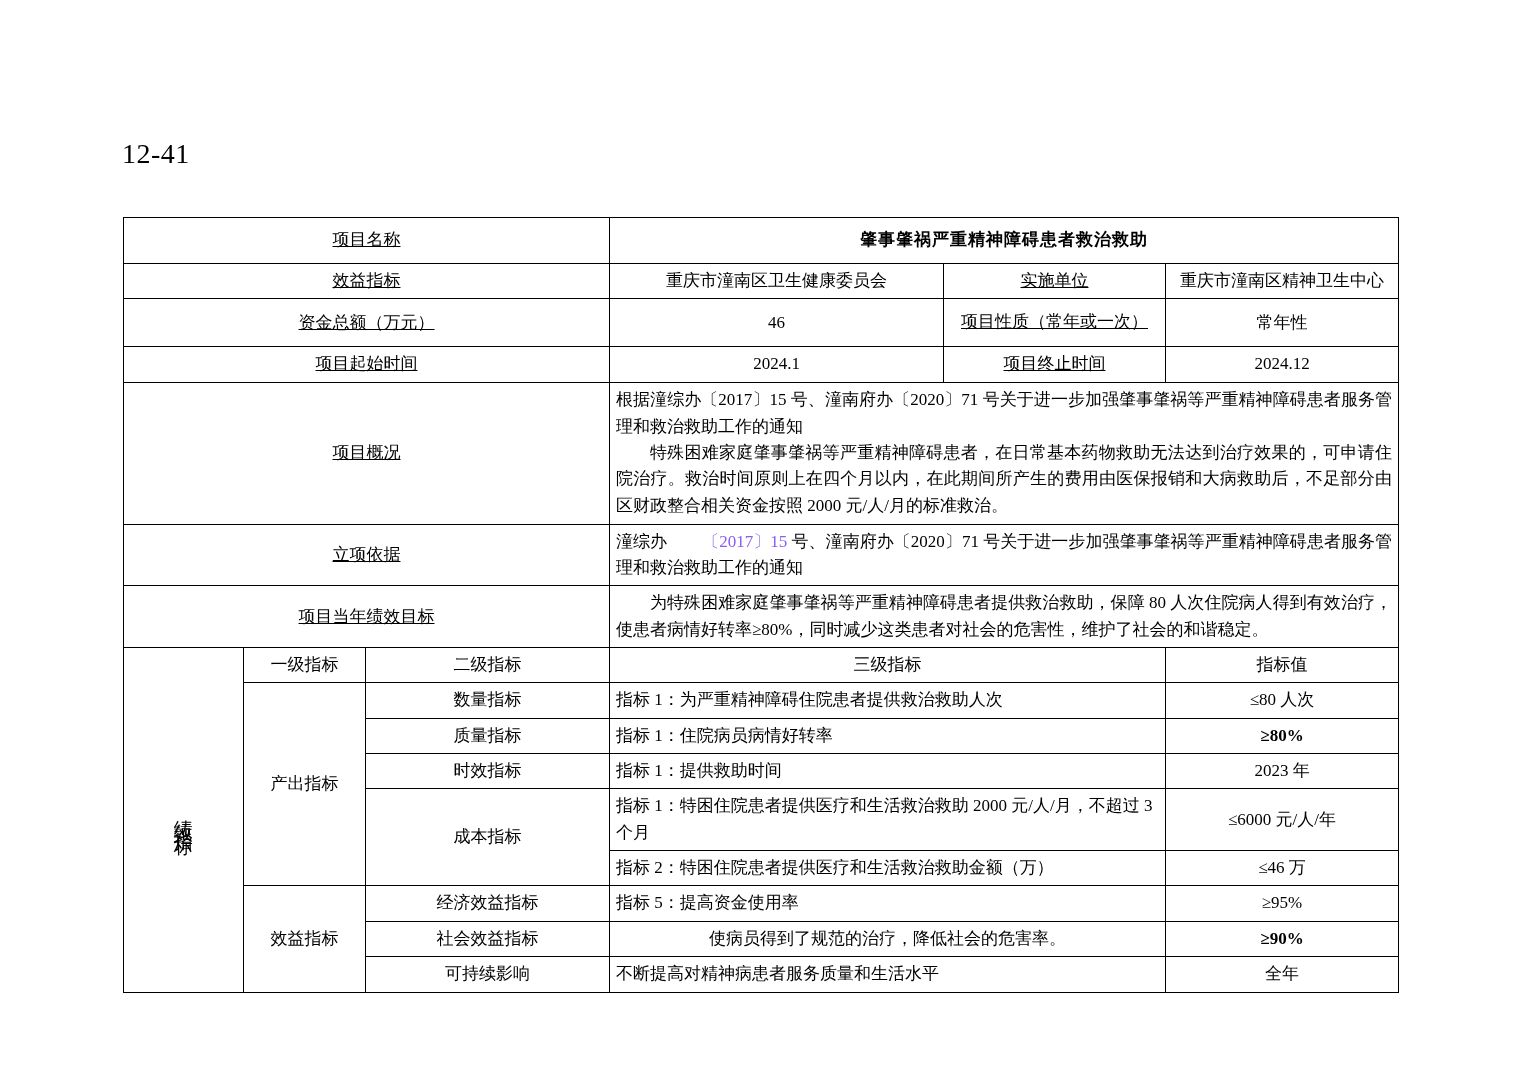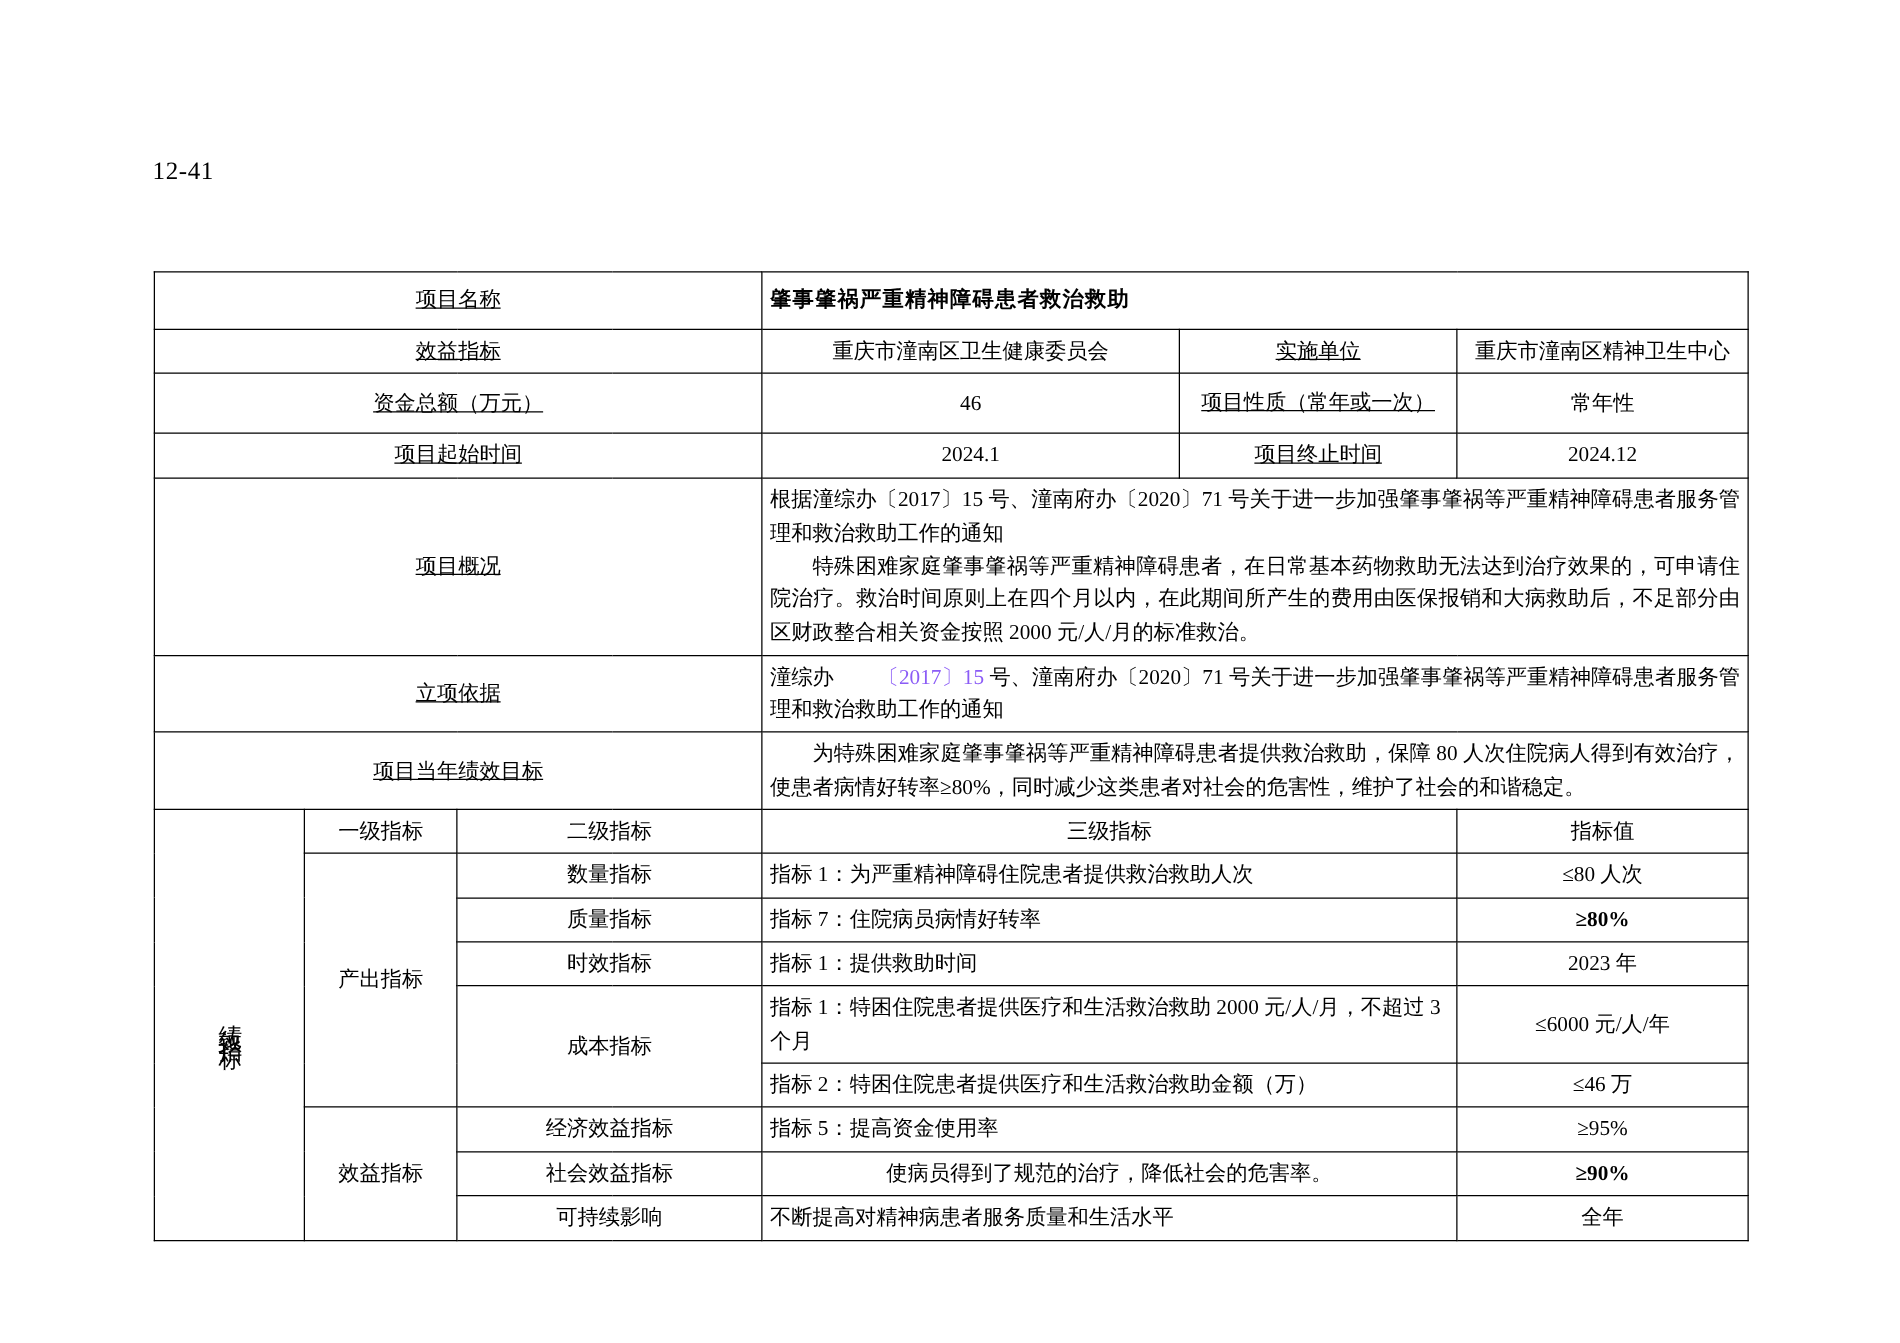--- a/index.html
+++ b/index.html
@@ -17,22 +17,22 @@
   }
   .page {
     position: relative;
     width: 1520px;
     height: 1074px;
     box-sizing: border-box;
   }
   .doc-code {
     position: absolute;
     left: 122px;
-    top: 126px;
-    font-size: 20px;
+    top: 138px;
+    font-size: 28px;
     letter-spacing: 0.5px;
   }
   .table-wrap {
     position: absolute;
     left: 123px;
     top: 217px;
     width: 1275px;
   }
   table.main {
     border-collapse: collapse;
@@ -43,20 +43,21 @@
     border: 1px solid #000000;
     padding: 4px 6px;
     font-size: 17px;
     line-height: 1.55;
     vertical-align: middle;
     box-sizing: border-box;
   }
   .title-cell {
     font-size: 23px;
     font-weight: bold;
+    text-align: center;
     letter-spacing: 1px;
   }
   .lbl {
     text-align: center;
     font-size: 19px;
     text-decoration: underline;
   }
   .val {
     text-align: center;
     font-size: 17px;
@@ -200,21 +201,21 @@
         </tr>
 
         <tr>
           <td rowspan="5" class="idx-label">产出指标</td>
           <td colspan="2" class="idx-label" style="height:32px">数量指标</td>
           <td colspan="2" class="ind3">指标 1：为严重精神障碍住院患者提供救治救助人次</td>
           <td class="indval">≤80 人次</td>
         </tr>
         <tr>
           <td colspan="2" class="idx-label" style="height:32px">质量指标</td>
-          <td colspan="2" class="ind3">指标 7：住院病员病情好转率</td>
+          <td colspan="2" class="ind3">指标 1：住院病员病情好转率</td>
           <td class="indval bold">≥80%</td>
         </tr>
         <tr>
           <td colspan="2" class="idx-label" style="height:32px">时效指标</td>
           <td colspan="2" class="ind3">指标 1：提供救助时间</td>
           <td class="indval">2023 年</td>
         </tr>
         <tr>
           <td colspan="2" rowspan="2" class="idx-label">成本指标</td>
           <td colspan="2" class="ind3" style="height:58px">指标 1：特困住院患者提供医疗和生活救治救助 2000 元/人/月，不超过 3 个月</td>

